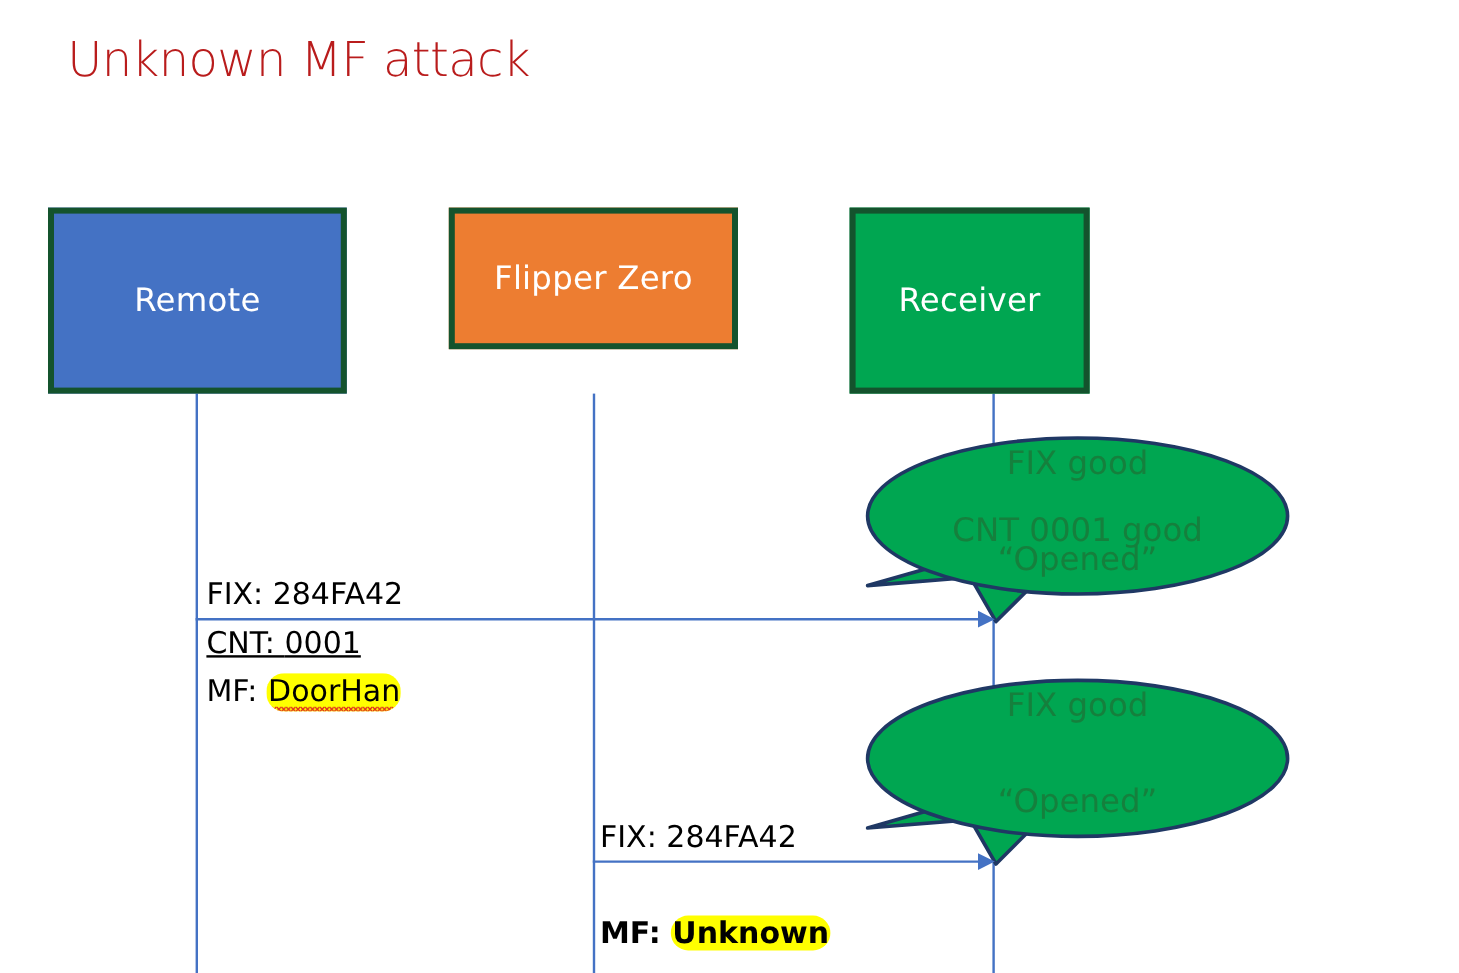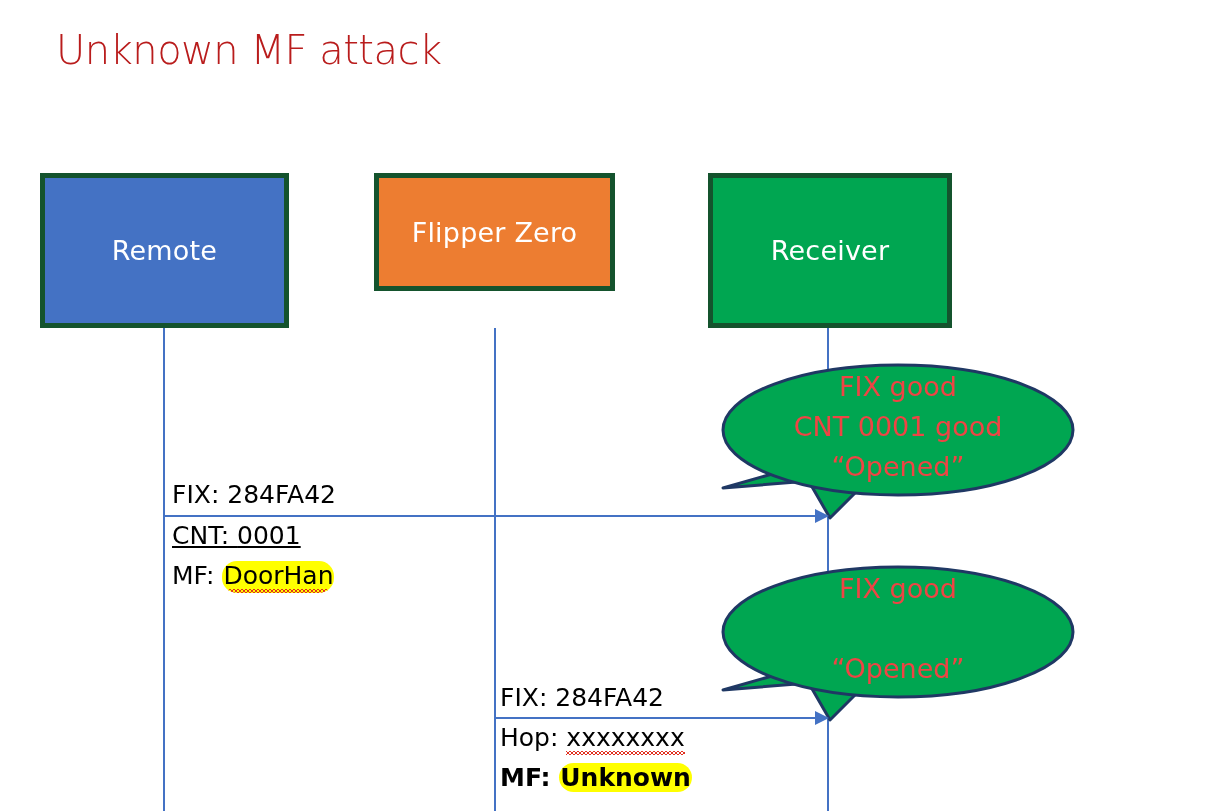--- a/index.html
+++ b/index.html
@@ -51,21 +51,21 @@
   .actor-label {
     color: #ffffff;
     font-size: 27px;
     font-weight: 400;
     font-family: "DejaVu Sans", "Liberation Sans", sans-serif;
     letter-spacing: 0.2px;
     white-space: nowrap;
   }
   #box-remote   { left: 40px;  top: 173px; width: 249px; height: 155px; background: #4472C4; }
   #box-flipper  { left: 374px; top: 173px; width: 241px; height: 118px; background: #ED7D31; }
-  #box-receiver { left: 708px; top: 173px; width: 244px; height: 155px; background: #00A651; }
+  #box-receiver { left: 708px; top: 173px; width: 200px; height: 155px; background: #00A651; }
 
   
   .msg-arrow {
     position: absolute;
     height: 14px;
   }
   .msg-arrow svg { display: block; overflow: visible; }
 
   
   .msg-text {
@@ -95,21 +95,21 @@
   
   .bubble {
     position: absolute;
   }
   .bubble svg { display: block; overflow: visible; }
   .bubble-text {
     position: absolute;
     left: 0;
     right: 0;
     text-align: center;
-    color: #ef4444;
+    color: #15803d;
     font-family: "DejaVu Sans", "Liberation Sans", sans-serif;
     font-size: 27px;
     line-height: 40px;
     pointer-events: none;
     white-space: nowrap;
   }
 </style>
 </head>
 <body>
 
@@ -135,21 +135,21 @@
 
   <div class="bubble" style="left:712px; top:358px; width:372px; height:170px;">
     <svg width="372" height="170" viewBox="0 0 372 170">
       <path d="M 88 152 L 115 518 L 0 0 Z" fill="none" stroke="none"></path>
       <g>
         <path d="M 11 130 L 88 108 L 118 160 L 160 118 Z" fill="#00A651" stroke="#1F3864" stroke-width="3" stroke-linejoin="round"></path>
         <ellipse cx="186" cy="72" rx="175" ry="65" fill="#00A651" stroke="#1F3864" stroke-width="3"></ellipse>
       </g>
     </svg>
     <div class="bubble-text" style="top:9px;">FIX good</div>
-    <div class="bubble-text" style="top:49px;">CNT 0001 good</div>
+    <div class="bubble-text" style="top:65px;">CNT 0001 good</div>
     <div class="bubble-text" style="top:89px;">“Opened”</div>
   </div>
 
   <div class="bubble" style="left:712px; top:560px; width:372px; height:170px;">
     <svg width="372" height="170" viewBox="0 0 372 170">
       <g>
         <path d="M 11 130 L 88 108 L 118 160 L 160 118 Z" fill="#00A651" stroke="#1F3864" stroke-width="3" stroke-linejoin="round"></path>
         <ellipse cx="186" cy="72" rx="175" ry="65" fill="#00A651" stroke="#1F3864" stroke-width="3"></ellipse>
       </g>
     </svg>
@@ -177,20 +177,17 @@
   <div class="msg-arrow" style="left:494px; top:711px; width:335px;">
     <svg width="335" height="14" viewBox="0 0 335 14">
       <line x1="0" y1="7" x2="321" y2="7" stroke="#4472C4" stroke-width="2"></line>
       <polygon points="321,0 335,7 321,14" fill="#4472C4"></polygon>
     </svg>
   </div>
 
   <div class="msg-text" style="left:500px; top:678px;">
     <span>FIX: </span><span>284FA42</span>
   </div>
-  <div class="msg-text" style="left:500px; top:718px;">
-    <span>Hop: </span><span class="sp-err">xxxxxxxx</span>
-  </div>
   <div class="msg-text" style="left:500px; top:758px;font-weight:bold;">
     <span>MF: </span><span class="hl">Unknown</span>
   </div>
 
 </div>
 
 </body></html>

